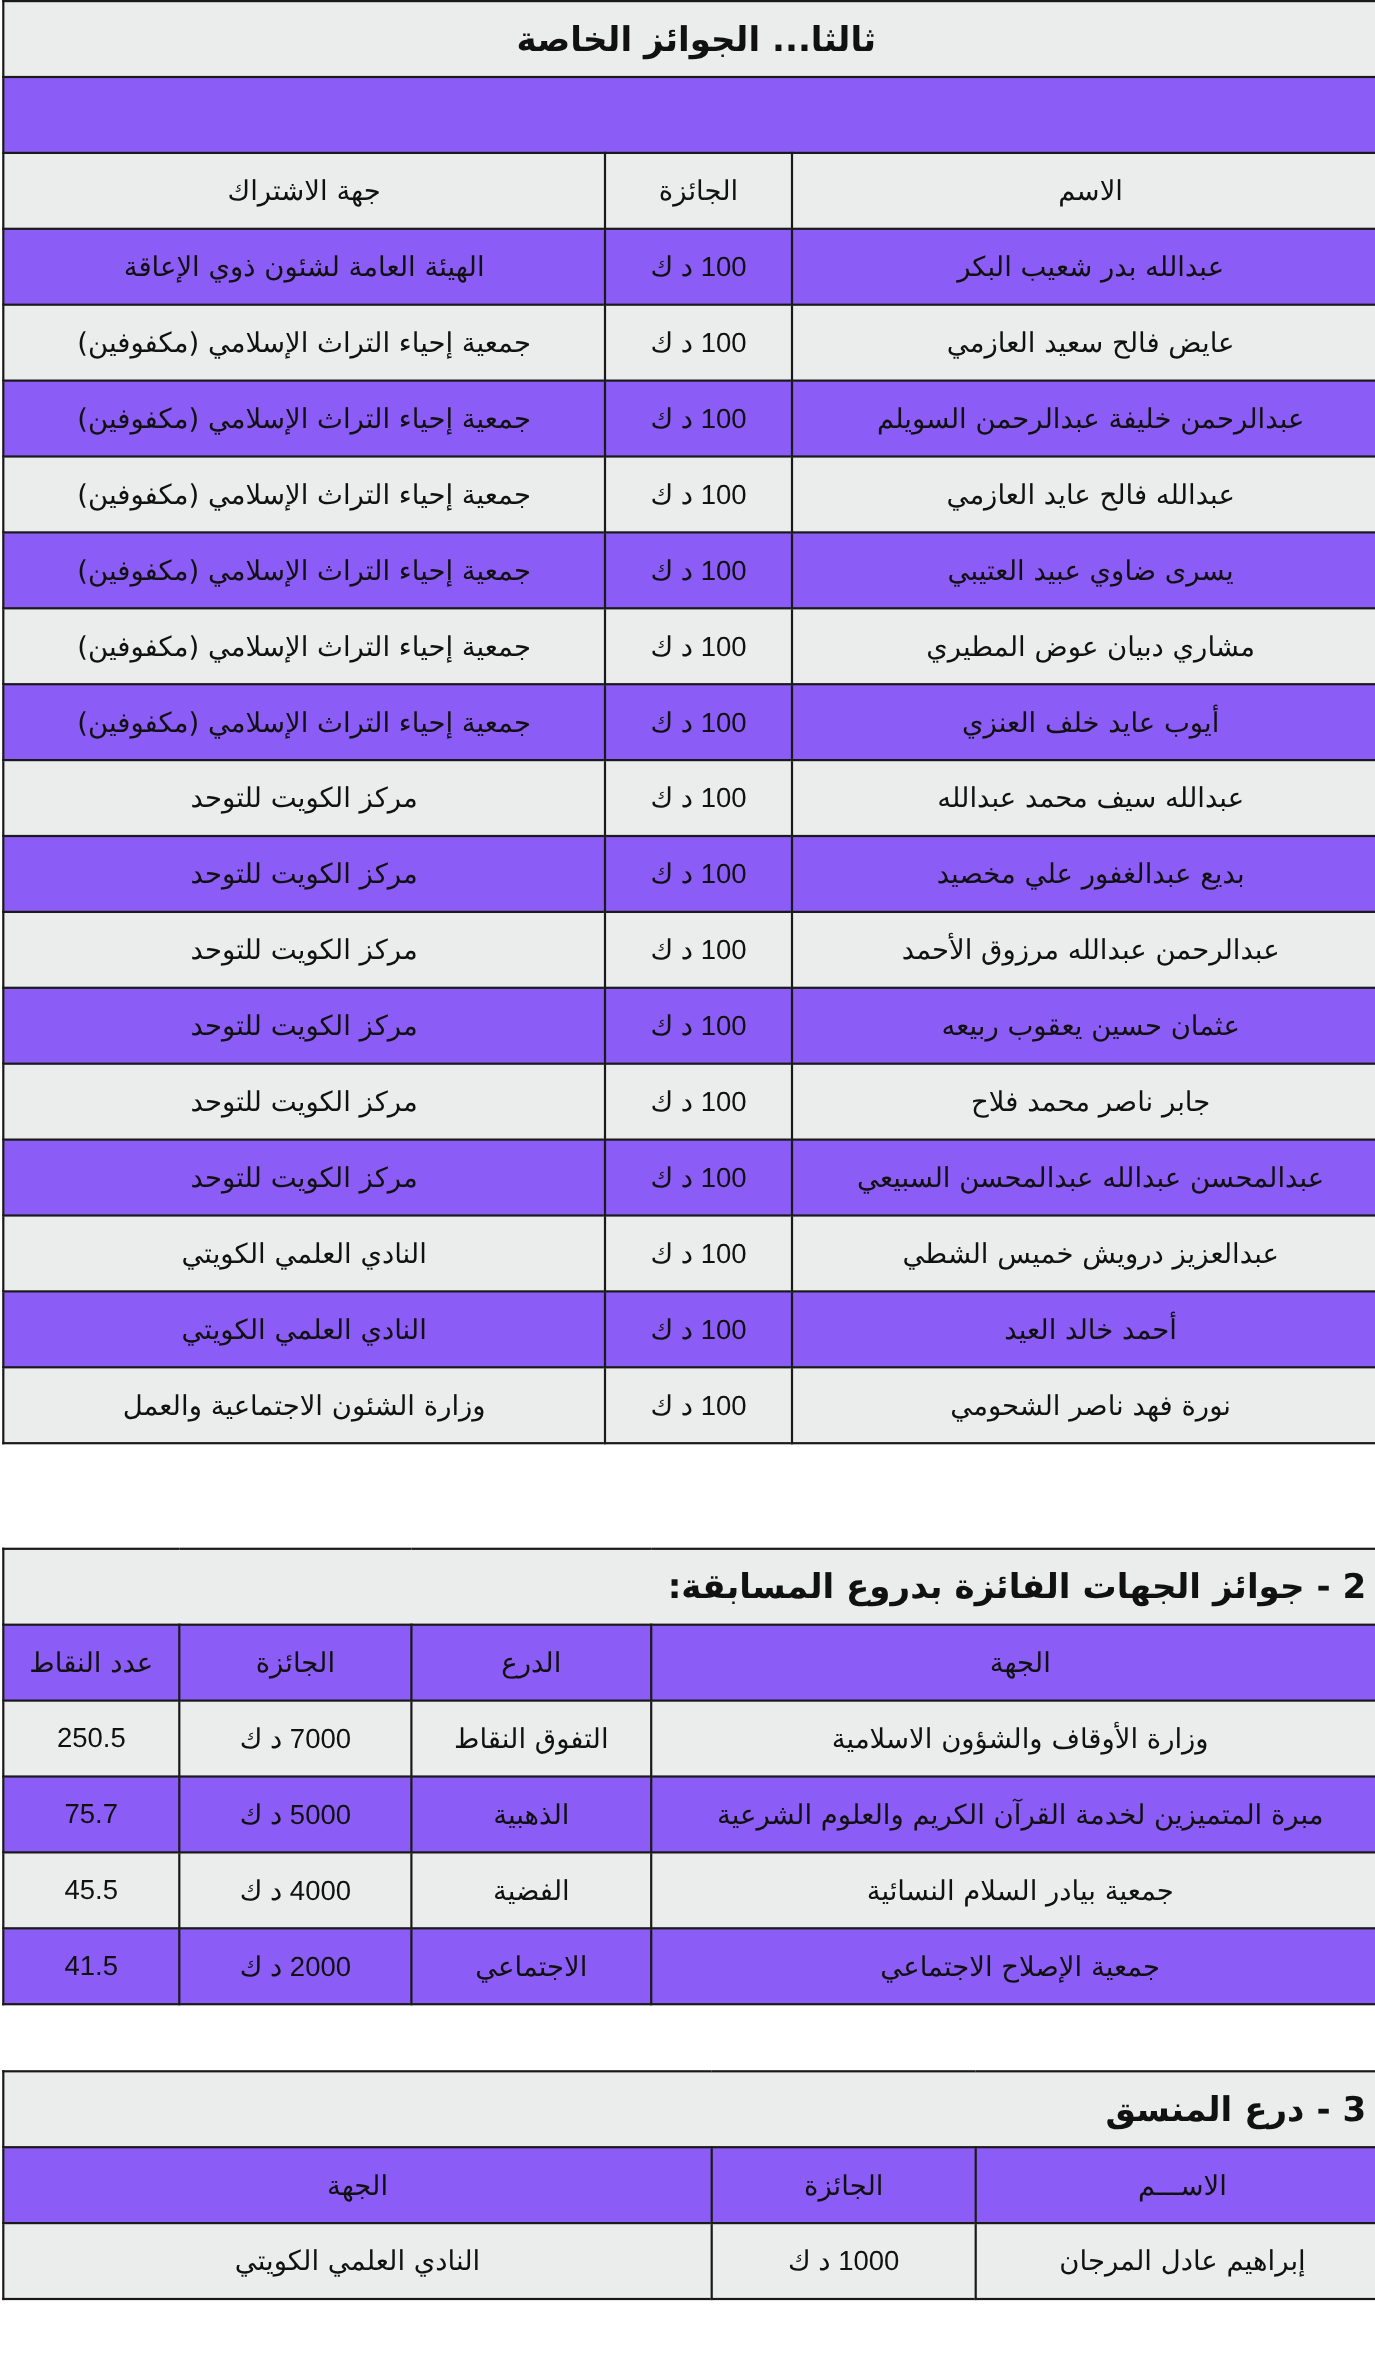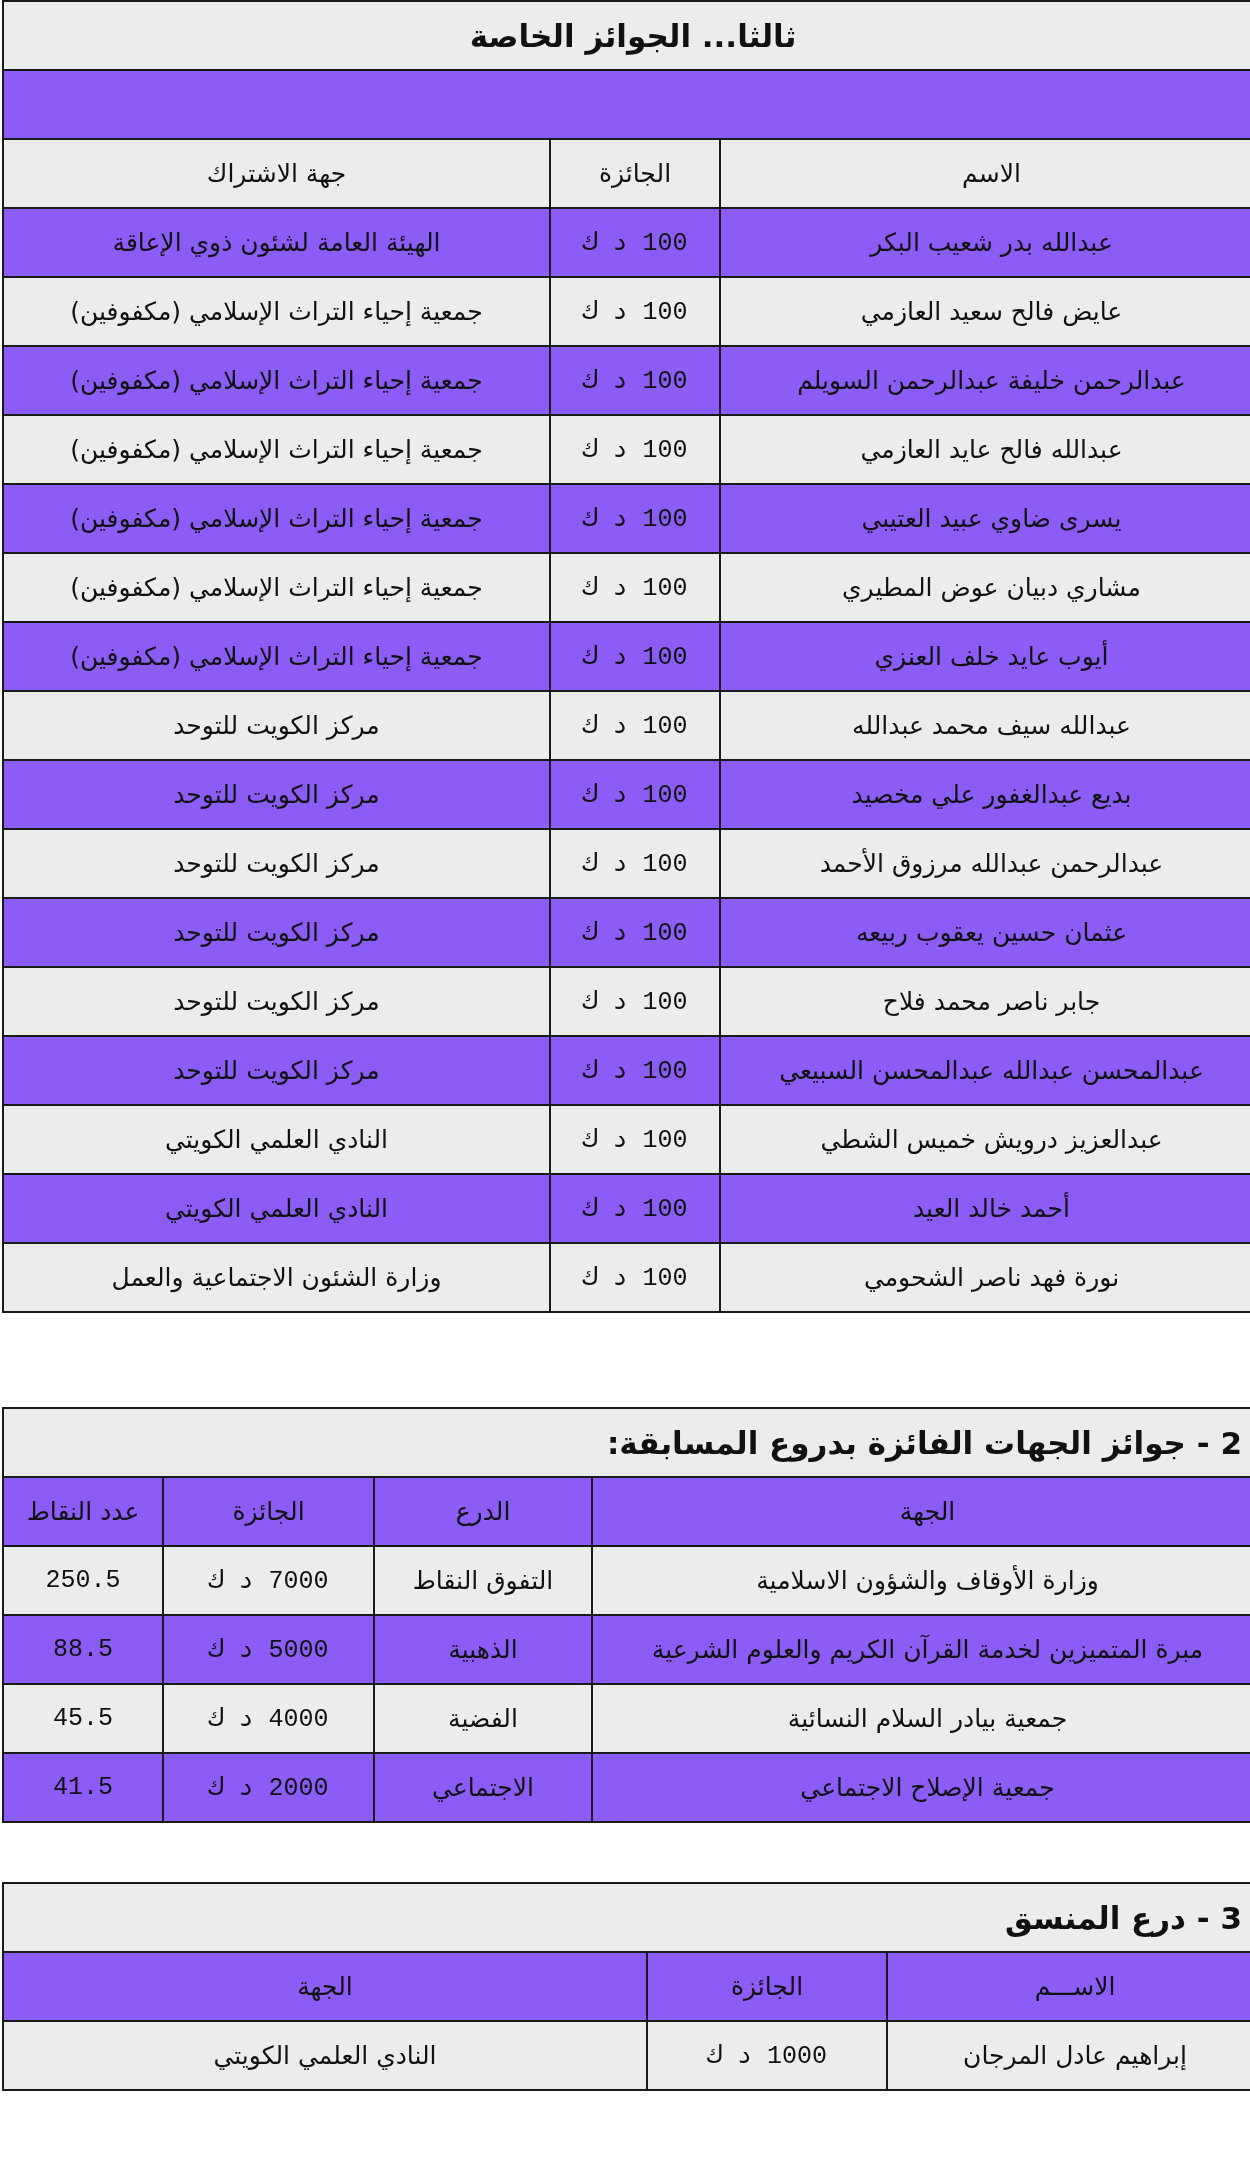--- a/index.html
+++ b/index.html
@@ -6,21 +6,21 @@
   body {
     width: 1250px; height: 2158px; background: #ffffff; position: relative; overflow: hidden;
     font-family: "DejaVu Sans", sans-serif; color: #111;
   }
   .tbl { position: absolute; left: 2px; width: 1260px; border-collapse: collapse; direction: rtl; table-layout: fixed; }
   .tbl td { border: 2px solid #1a1a1a; text-align: center; vertical-align: middle; padding: 0; font-size: 25px; height: 67px; }
   .tbl tr.shade td { background: #ebecec; }
   .tbl tr.white td { background: #8b5cf6; }
   .title-cell { font-size: 31px !important; font-weight: bold; text-align: center; }
   .sec-title { font-size: 31px !important; font-weight: bold; text-align: right !important; padding-right: 20px !important; }
-  .num { font-family: Liberation Mono, monospace; font-size: 27px; }
+  .num { font-family: Liberation Sans, sans-serif; font-size: 27px; }
   .blank td { height: 67px; }
 </style>
 </head>
 <body>
 
 <table class="tbl" style="top:0px;">
   <colgroup>
       <col style="width:543px">
       <col style="width:170px">
       <col style="width:547px">
@@ -144,21 +144,21 @@
       <tr class="shade">
         <td>وزارة الأوقاف والشؤون الاسلامية</td>
         <td>التفوق النقاط</td>
         <td class="num">7000 د ك</td>
         <td class="num">250.5</td>
       </tr>
       <tr class="white">
         <td>مبرة المتميزين لخدمة القرآن الكريم والعلوم الشرعية</td>
         <td>الذهبية</td>
         <td class="num">5000 د ك</td>
-        <td class="num">88.5</td>
+        <td class="num">75.7</td>
       </tr>
       <tr class="shade">
         <td>جمعية بيادر السلام النسائية</td>
         <td>الفضية</td>
         <td class="num">4000 د ك</td>
         <td class="num">45.5</td>
       </tr>
       <tr class="white">
         <td>جمعية الإصلاح الاجتماعي</td>
         <td>الاجتماعي</td>

